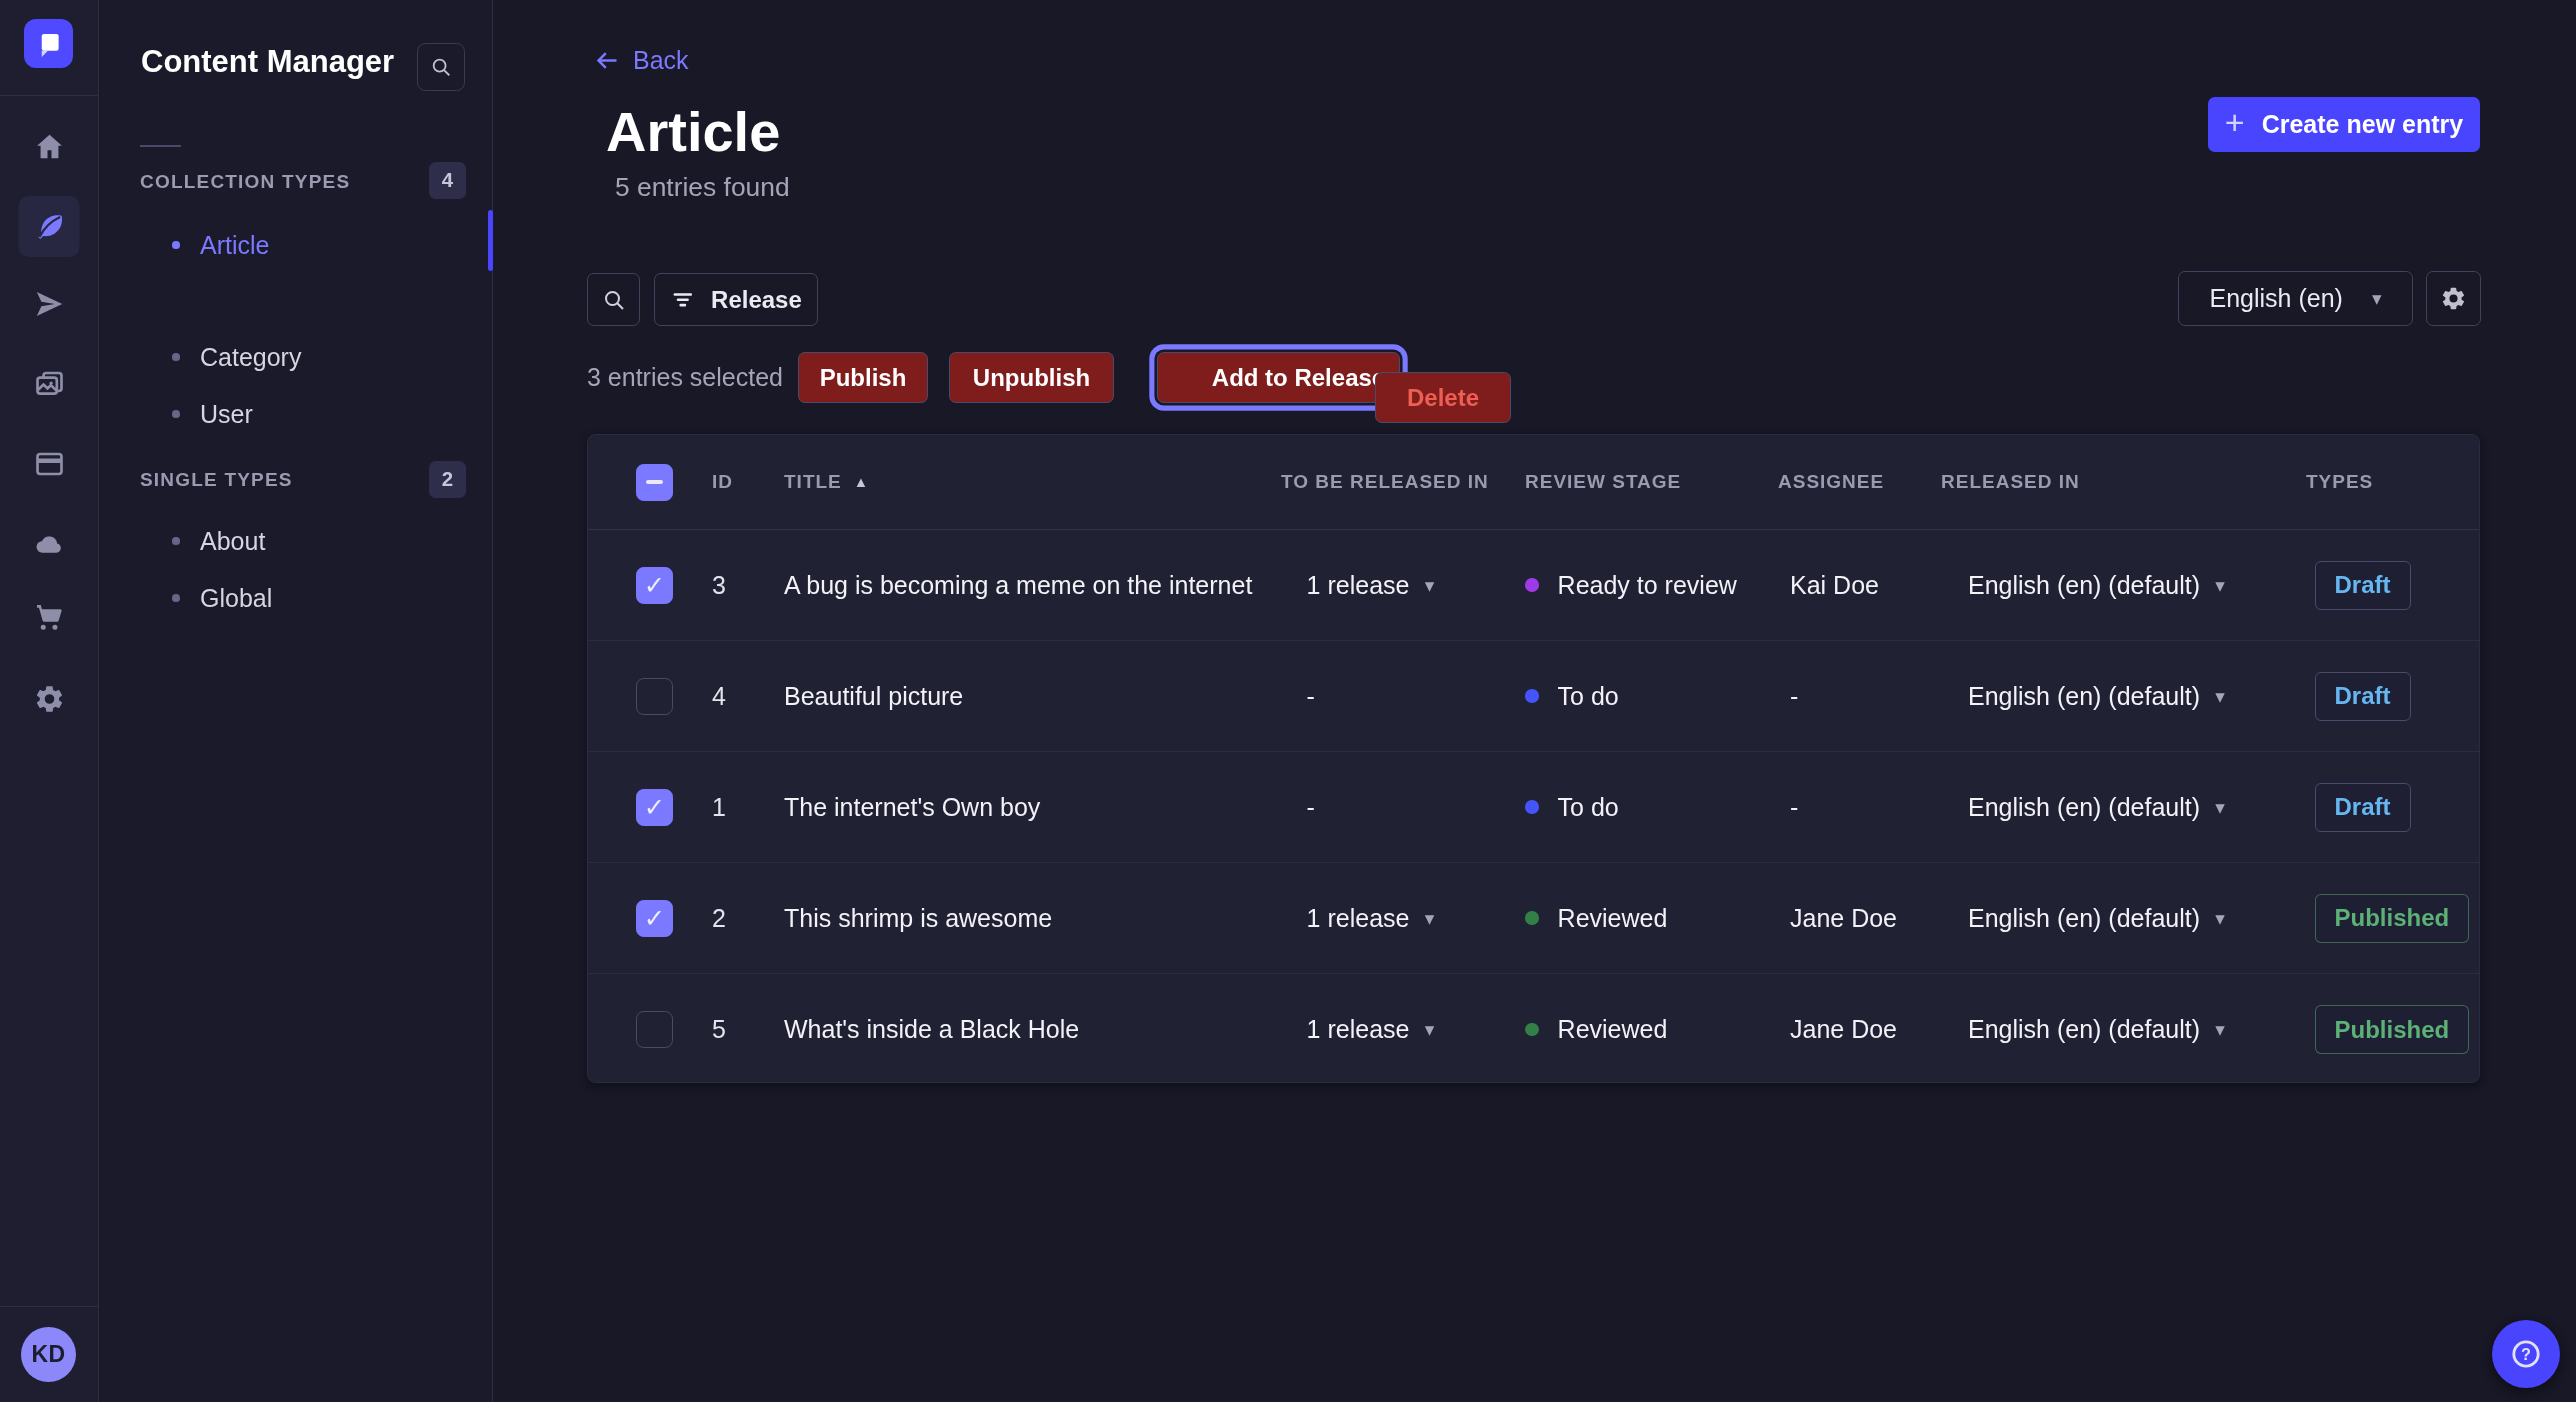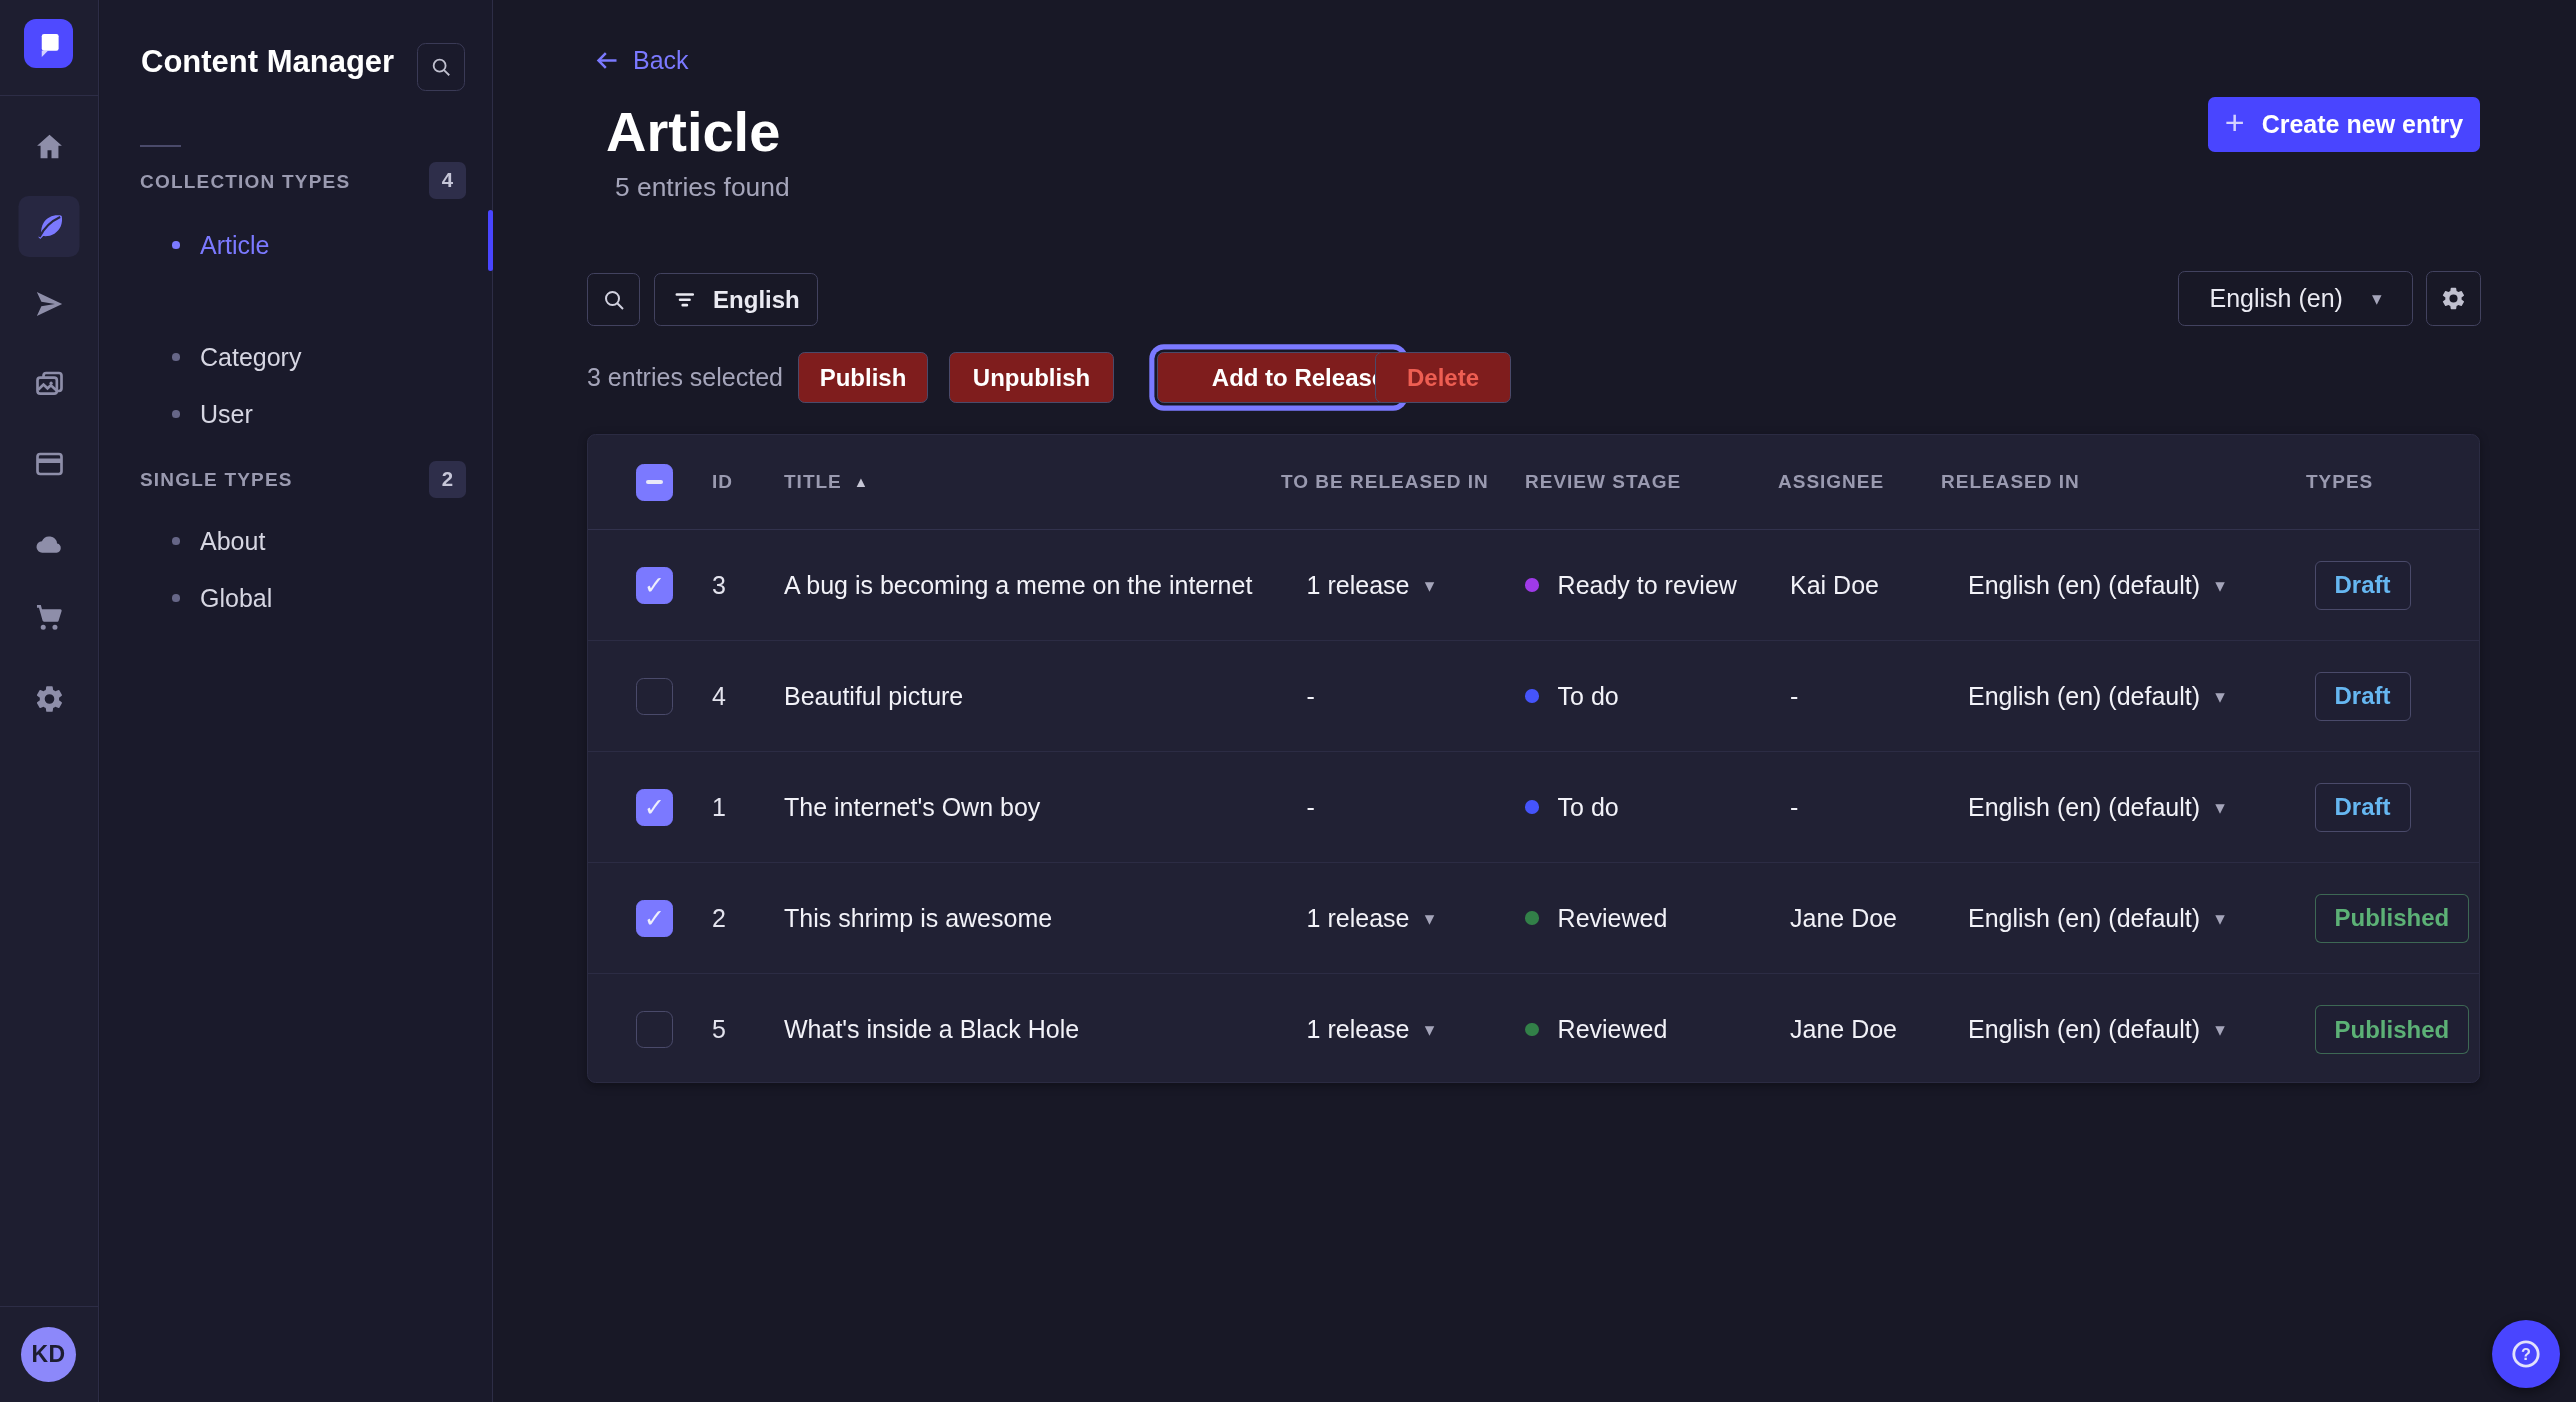--- a/index.html
+++ b/index.html
@@ -78,21 +78,21 @@
   
   .sel-text { position: absolute; left: 95px; top: 352px; height: 51px; line-height: 51px;
               font-size: 25px; color: #a5a5ba; }
   .sel-btn { position: absolute; top: 352px; height: 51px; background: #7f1d1d;
              border: 0.9px solid #4a4a6a; border-radius: 6.8px; color: #ffffff;
              font-size: 24px; font-weight: bold; font-family: inherit; cursor: pointer; }
   .sel-publish { left: 306px; width: 130px; }
   .sel-unpublish { left: 457px; width: 165px; }
   .sel-release { left: 665px; width: 243px;
                  box-shadow: 0 0 0 2.6px #181826, 0 0 0 7.7px #7b79ff; padding-left: 40px; }
-  .sel-delete { left: 883px; width: 136px; color: #ee5e52; }
+  .sel-delete { left: 883px; width: 136px; color: #ee5e52; margin-top: 20px; }
   
   .tbl { position: absolute; left: 95px; top: 434px; width: 1893px; height: 649px;
          background: #212134; border: 0.9px solid #2b2b42; border-radius: 8.5px;
          box-shadow: 0 2.6px 8.5px rgba(0,0,0,.35); overflow: hidden; }
   .tbl-grid { display: grid; grid-template-columns: 124px 72px 497px 244px 253px 163px 365px 175px; align-items: center; }
   .tbl-head { height: 95px; border-bottom: 0.9px solid #32324d; }
   .th { font-size: 19px; font-weight: bold; letter-spacing: 1px; color: #9a9ab0; }
   .th-title { display: flex; align-items: center; gap: 12px; cursor: pointer; }
   .sort-arrow { font-size: 14.5px; color: #c6c6d5; }
   .tbl-row { height: 111px; border-bottom: 0.9px solid #2c2c44; }
@@ -245,21 +245,21 @@
     <button class="tb-search">
       <svg viewBox="0 0 24 24" fill="none" stroke="currentColor" stroke-width="2">
         <circle cx="10.5" cy="10.5" r="6.5"></circle>
           <path d="M15.3 15.3L21 21"></path>
       </svg>
     </button>
     <button class="filters-btn">
       <svg viewBox="0 0 24 24" fill="none" stroke="currentColor" stroke-width="2.4" stroke-linecap="round">
         <path d="M4.5 7h15M7.5 12h9M10 17h4"></path>
       </svg>
-      <span>English</span>
+      <span>Release</span>
     </button>
     <div class="locale-select">
       <span>English (en)</span>
       <span class="caret">▾</span>
     </div>
     <button class="settings-btn">
       <svg viewBox="0 0 24 24">
           <path fill="currentColor" d="M19.14 12.94a7.07 7.07 0 000-1.88l2.03-1.58a.5.5 0 00.12-.64l-1.92-3.32a.5.5 0 00-.61-.22l-2.39.96a7.03 7.03 0 00-1.63-.94l-.36-2.54a.5.5 0 00-.5-.42h-3.84a.5.5 0 00-.5.42l-.36 2.54c-.59.24-1.13.56-1.63.94l-2.39-.96a.5.5 0 00-.61.22L2.63 8.84a.5.5 0 00.12.64l2.03 1.58a7.07 7.07 0 000 1.88l-2.03 1.58a.5.5 0 00-.12.64l1.92 3.32c.13.22.39.31.61.22l2.39-.96c.5.38 1.04.7 1.63.94l.36 2.54c.04.24.25.42.5.42h3.84c.25 0 .46-.18.5-.42l.36-2.54c.59-.24 1.13-.56 1.63-.94l2.39.96c.22.09.48 0 .61-.22l1.92-3.32a.5.5 0 00-.12-.64zM12 15.6A3.6 3.6 0 1115.6 12 3.6 3.6 0 0112 15.6z"></path>
         </svg>
     </button>

